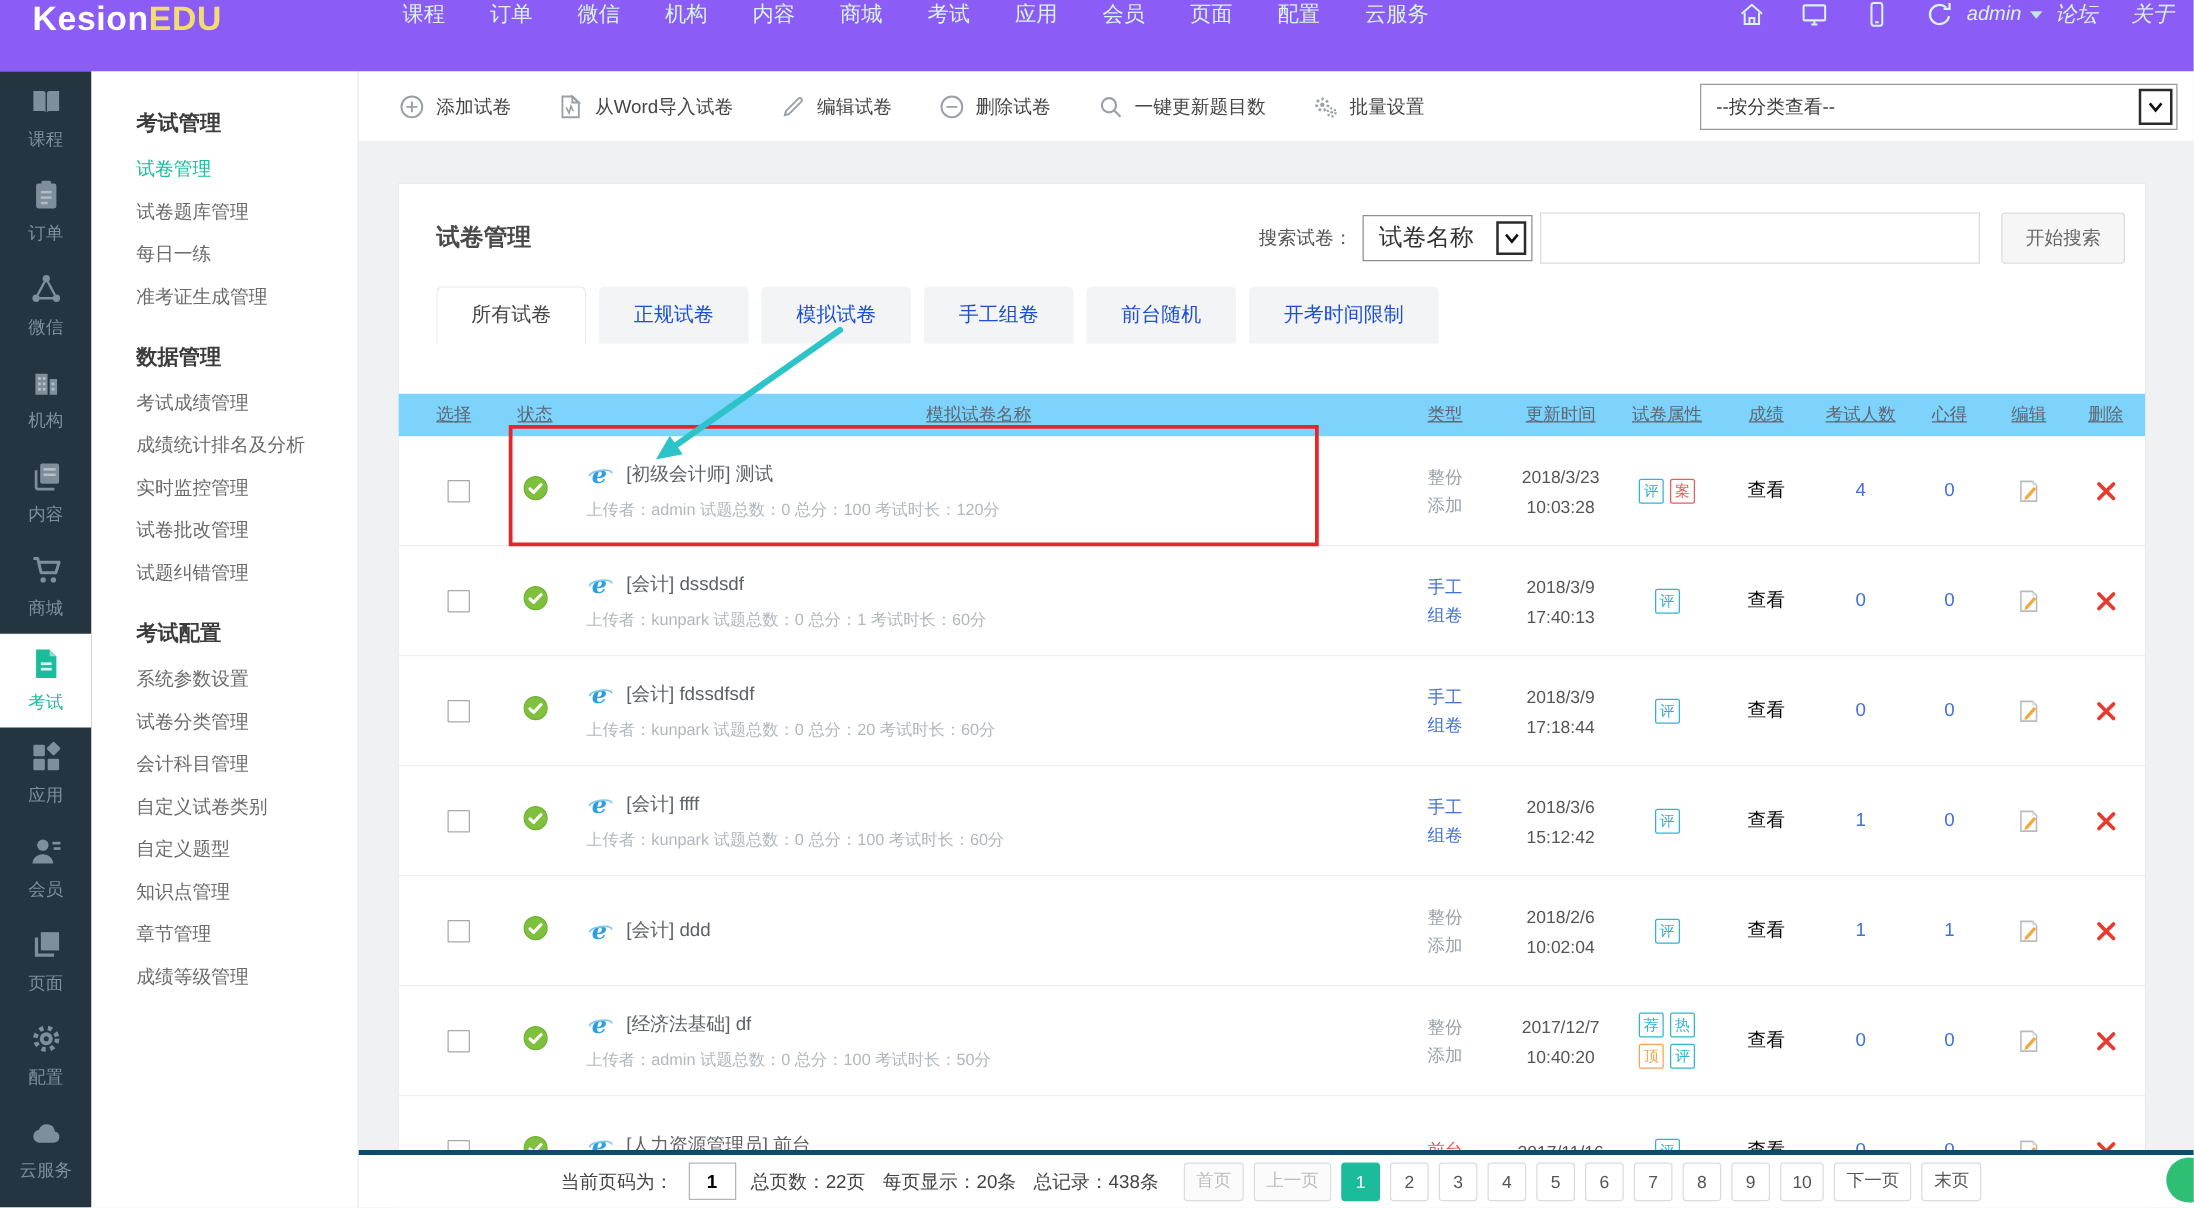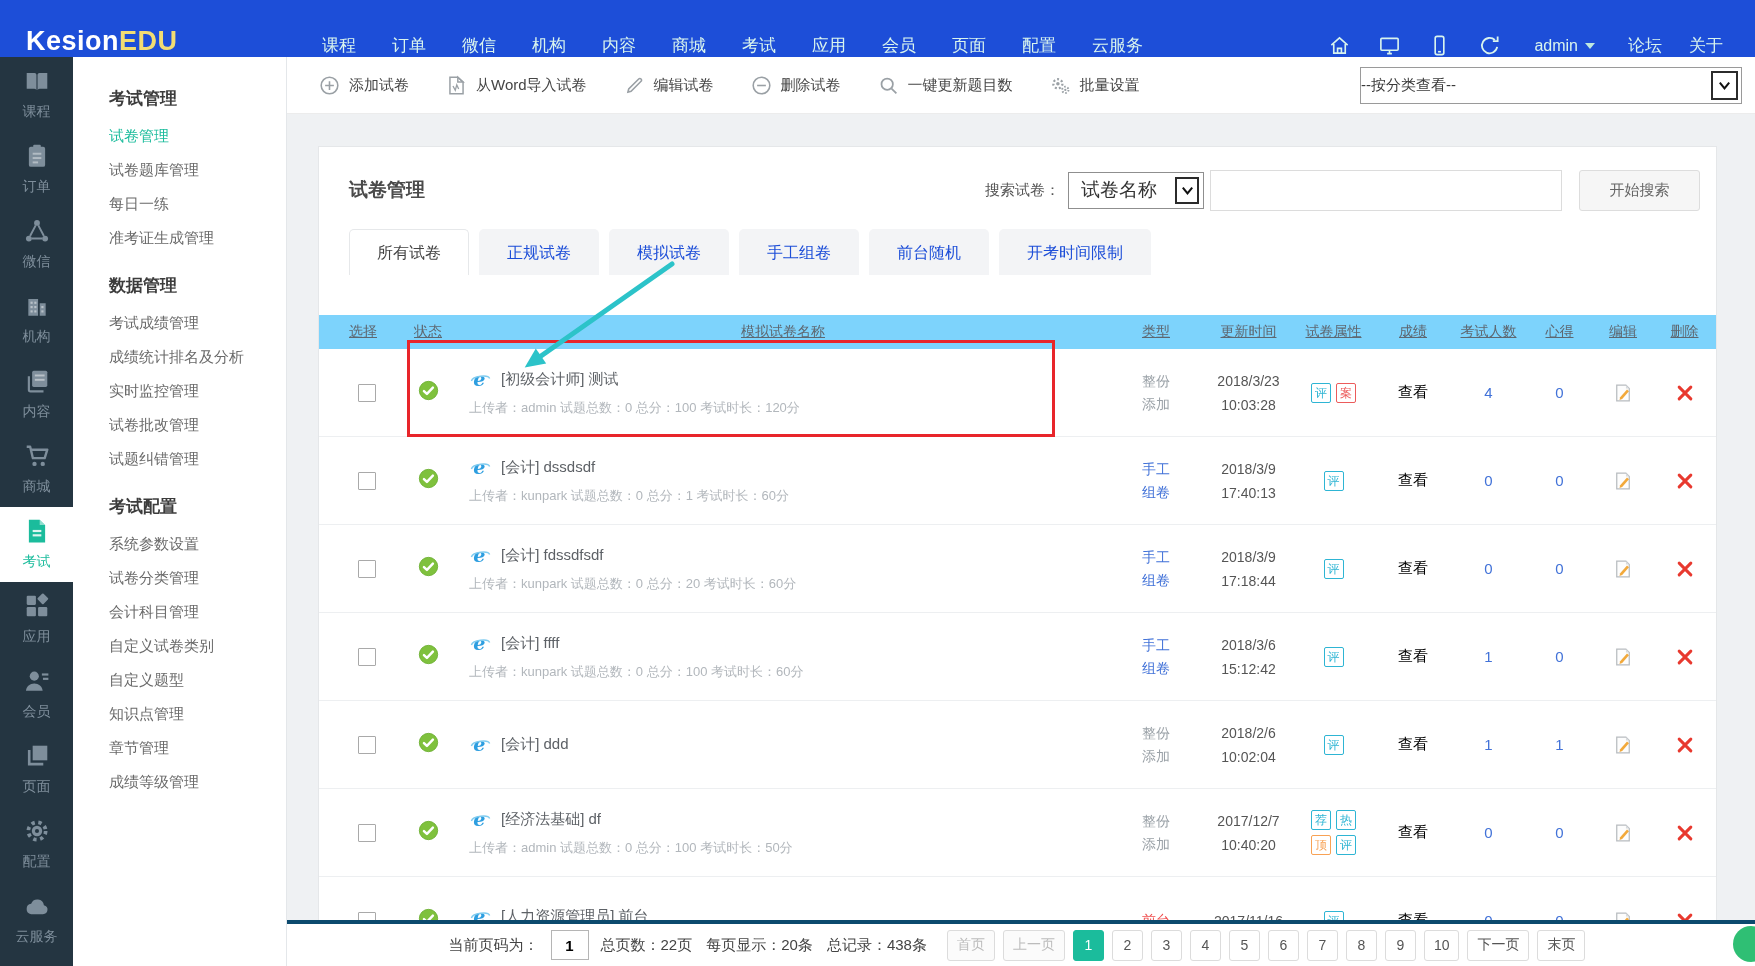--- a/index.html
+++ b/index.html
@@ -1,26 +1,26 @@
 <!DOCTYPE html>
 <html><head>
 <meta charset="utf-8">
 <style>
   * { margin:0; padding:0; box-sizing:border-box; }
   html,body { width:1755px; height:966px; overflow:hidden; }
   body { position:relative; font-family:"Liberation Sans","DejaVu Sans",sans-serif; background:#eff1f3; }
 
   
-  .topbar { position:absolute; left:0; top:0; right:0; height:57px; background:#1d4ed8;
-            display:flex; align-items:flex-end; padding-left:26px; z-index:40; }
+  .topbar { position:absolute; left:0; top:0; right:0; height:57px; background:#8b5cf6;
+            display:flex; align-items:flex-start; padding-left:26px; z-index:40; }
   .brand { font-size:27px; font-weight:bold; color:#fff; letter-spacing:.5px; width:238px; flex:none; }
   .brand .edu { color:#f2dd73; }
   .topmenu { display:flex; gap:36px; margin-left:58px; }
   .topmenu-item { font-size:17px; color:#d9f4ed; cursor:pointer; white-space:nowrap; }
-  .topright { margin-left:auto; display:flex; align-items:center; gap:33px; padding-right:32px; color:#d9f4ed; }
+  .topright { margin-left:auto; display:flex; align-items:center; gap:10px; padding-right:16px; color:#d9f4ed;font-style:italic; }
   .top-icon { width:23px; height:23px; display:inline-flex; cursor:pointer; color:#d9f4ed; }
   .top-icon svg { width:100%; height:100%; }
   .admin-box { display:flex; align-items:center; gap:7px; font-size:16px; cursor:pointer; }
   .caret { width:0; height:0; border-left:5px solid transparent; border-right:5px solid transparent; border-top:6px solid #bfe9de; }
   .toplink { font-size:17px; cursor:pointer; }
 
   
   .iconbar { position:absolute; left:0; top:57px; bottom:0; width:73px; background:#243541; z-index:30; }
   .icon-item { height:75px; display:flex; flex-direction:column; align-items:center; justify-content:center;
                gap:6px; color:#7e8e9b; font-size:14px; cursor:pointer; }
@@ -35,38 +35,38 @@
   .submenu-item { font-size:15px; color:#6a6a6a; line-height:20px; margin-bottom:14px; cursor:pointer; }
   .submenu-item.active { color:#1bbc9c; }
 
   
   .toolbar { position:absolute; left:287px; top:57px; right:0; height:57px; background:#fff;
              border-bottom:1px solid #ececec; display:flex; align-items:center; padding-left:32px; z-index:15; }
   .tool-action { display:flex; align-items:center; gap:9px; margin-right:37px; font-size:15px; color:#454545; cursor:pointer; }
   .tool-action .ticon { width:21px; height:21px; color:#9aa0a5; display:inline-flex; }
   .tool-action .ticon svg { width:100%; height:100%; }
   .filter { position:absolute; right:13px; top:10px; width:382px; height:37px; border:1px solid #9a9a9a; background:#fff;
-            display:flex; align-items:center; font-size:15px; color:#3a3a3a; cursor:pointer; }
+            display:flex; align-items:center; font-size:15px; color:#3a3a3a; padding-left:12px; cursor:pointer; }
   .chevbox { margin-left:auto; margin-right:3px; width:27px; height:29px; border:2px solid #2b2b2b;
              display:flex; align-items:center; justify-content:center; background:#fff; }
   .chevbox svg { width:15px; height:15px; }
 
   
   .main { position:absolute; left:287px; top:114px; right:0; bottom:0; background:#eff1f3; overflow:hidden; }
   .card { position:absolute; left:31px; top:32px; width:1399px; height:1100px; background:#fff; border:1px solid #e5e7e9; }
   .card-head { display:flex; align-items:center; padding:22px 16px 0 30px; height:64px; }
   .panel-title { font-size:19px; font-weight:bold; color:#4a4a4a; }
   .search-group { margin-left:auto; display:flex; align-items:center; }
   .search-label { font-size:15px; color:#555; margin-right:8px; }
   .search-select { width:136px; height:37px; border:1px solid #8f8f8f; display:flex; align-items:center;
                    padding-left:12px; font-size:19px; color:#333; background:#fff; cursor:pointer; }
   .search-select .chevbox { width:24px; height:27px; margin-right:4px; }
   .search-input { width:352px; height:41px; border:1px solid #dcdcdc; margin-left:6px; padding:0 10px; font-size:15px;
                   font-family:inherit; outline:none; }
-  .search-btn { width:121px; height:41px; margin-left:17px; background:#f6f6f6; border:1px solid #ddd; border-radius:3px;
+  .search-btn { width:99px; height:41px; margin-left:17px; background:#f6f6f6; border:1px solid #ddd; border-radius:3px;
                 font-size:15px; color:#666; display:flex; align-items:center; justify-content:center; cursor:pointer; }
 
   .tabs { display:flex; margin:18px 0 0 30px; }
   .tab { height:46px; line-height:46px; padding:0 27px; background:#f3f4f6; border-radius:5px 5px 0 0; margin-right:10px;
          font-size:16px; color:#1d4ed8; cursor:pointer; border:1px solid transparent; border-bottom:none; white-space:nowrap; }
   .tab.active { background:#fff; border-color:#e6e8ea; color:#444; }
 
   .table { margin-top:40px; }
   .thead,.trow { display:grid; grid-template-columns:78px 62px 1fr 98px 87px 83px 76px 75px 67px 60px 63px; align-items:center; }
   .thead { height:34px; background:#7dd3fc; font-size:14px; color:#5e6770;text-decoration:underline; }

